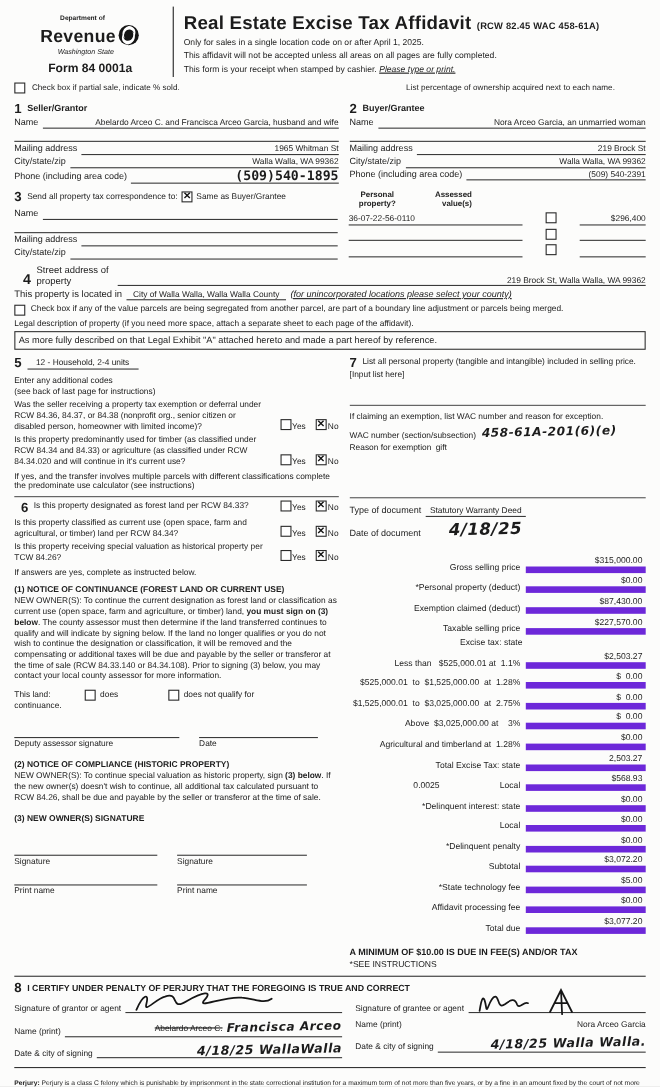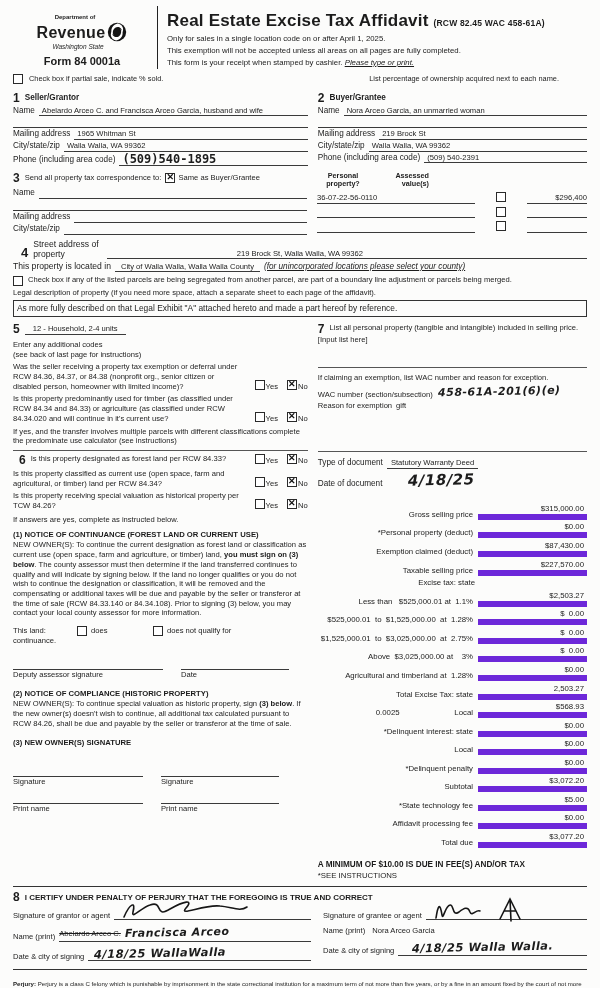--- a/index.html
+++ b/index.html
@@ -3,21 +3,21 @@
 <meta charset="utf-8">
 <style>
   html,body{margin:0;padding:0;background:#d9d9d9;}
   .page{width:600px;height:988px;background:#fcfcfb;margin:0 auto;position:relative;
         font-family:"Liberation Sans",sans-serif;color:#1c1c1c;box-sizing:border-box;
         padding:6px 13px 0 13px;overflow:hidden;font-size:7.6px;line-height:1.28;}
   .row{display:flex;}
   .b{font-weight:bold;}
   .i{font-style:italic;text-decoration:underline;}
   .ul{border-bottom:1px solid #3a3a3a;}
-  .fill{flex:1;}
+  .fill{flex:1;text-align:right;}
   .num{font-size:12px;font-weight:bold;margin-right:5px;line-height:1;}
   .cb{width:8px;height:8px;border:1px solid #2a2a2a;display:inline-block;position:relative;
       vertical-align:-1px;background:#fff;flex:none;}
   .cb.checked::after{content:"\2715";position:absolute;left:0;top:-2px;font-size:9px;font-weight:bold;color:#111;}
   .hand{font-family:"DejaVu Sans",sans-serif;font-style:italic;font-weight:bold;
         display:inline-block;transform:rotate(-1.2deg);letter-spacing:.5px;}
   
   .hdr{display:flex;align-items:stretch;}
   .logo{width:138px;text-align:center;padding-top:8px;flex:none;}
   .logo .dept{font-size:6px;font-weight:bold;margin-right:14px;}
@@ -99,21 +99,21 @@
       </div>
       <div class="wast">Washington State</div>
       <div class="formno">Form 84 0001a</div>
     </div>
     <div class="hdr-right">
       <div class="title">
         <span>Real Estate Excise Tax Affidavit</span>
         <small>(RCW 82.45 WAC 458-61A)</small>
       </div>
       <div class="hdr-sub">Only for sales in a single location code on or after April 1, 2025.</div>
-      <div class="hdr-sub">This exemption will not be accepted unless all areas on all pages are fully completed.</div>
+      <div class="hdr-sub">This affidavit will not be accepted unless all areas on all pages are fully completed.</div>
       <div class="hdr-sub">
         <span>This form is your receipt when stamped by cashier.</span> <span class="i">Please type or print.</span>
       </div>
     </div>
   </div>
 
   <div class="chkrow">
     <span class="cb" style="margin-right:6px"></span>
     <span>Check box if partial sale, indicate % sold.</span>
     <span class="right-note">List percentage of ownership acquired next to each name.</span>
@@ -225,21 +225,21 @@
       <span style="font-size:8.6px;line-height:1.2"><span>Street address of</span><br><span>property</span></span>
       <span class="ul fill" style="margin-left:8px;padding-left:130px">219 Brock St, Walla Walla, WA 99362</span>
     </div>
     <div class="s4row" style="margin-top:2px">
       <span style="font-size:8.6px;white-space:nowrap">This property is located in</span>
       <span class="ul" style="margin:0 4px;padding:0 6px;white-space:nowrap">City of Walla Walla, Walla Walla County</span>
       <span class="i" style="font-size:8.2px">(for unincorporated locations please select your county)</span>
     </div>
     <div class="row" style="margin-top:3px;align-items:flex-start">
       <span class="cb" style="margin-right:5px;margin-top:1px"></span>
-      <span>Check box if any of the listed parcels are being segregated from another parcel, are part of a boundary line adjustment or parcels being merged.</span>
+      <span>Check box if any of the value parcels are being segregated from another parcel, are part of a boundary line adjustment or parcels being merged.</span>
     </div>
     <div style="margin-top:2px">Legal description of property (if you need more space, attach a separate sheet to each page of the affidavit).</div>
     <div class="legalbox">As more fully described on that Legal Exhibit "A" attached hereto and made a part hereof by reference.</div>
   </div>
 
   <div class="twocol" style="margin-top:6px">
 
     <div class="lc">
       <div>
         <div class="row" style="align-items:flex-end">

